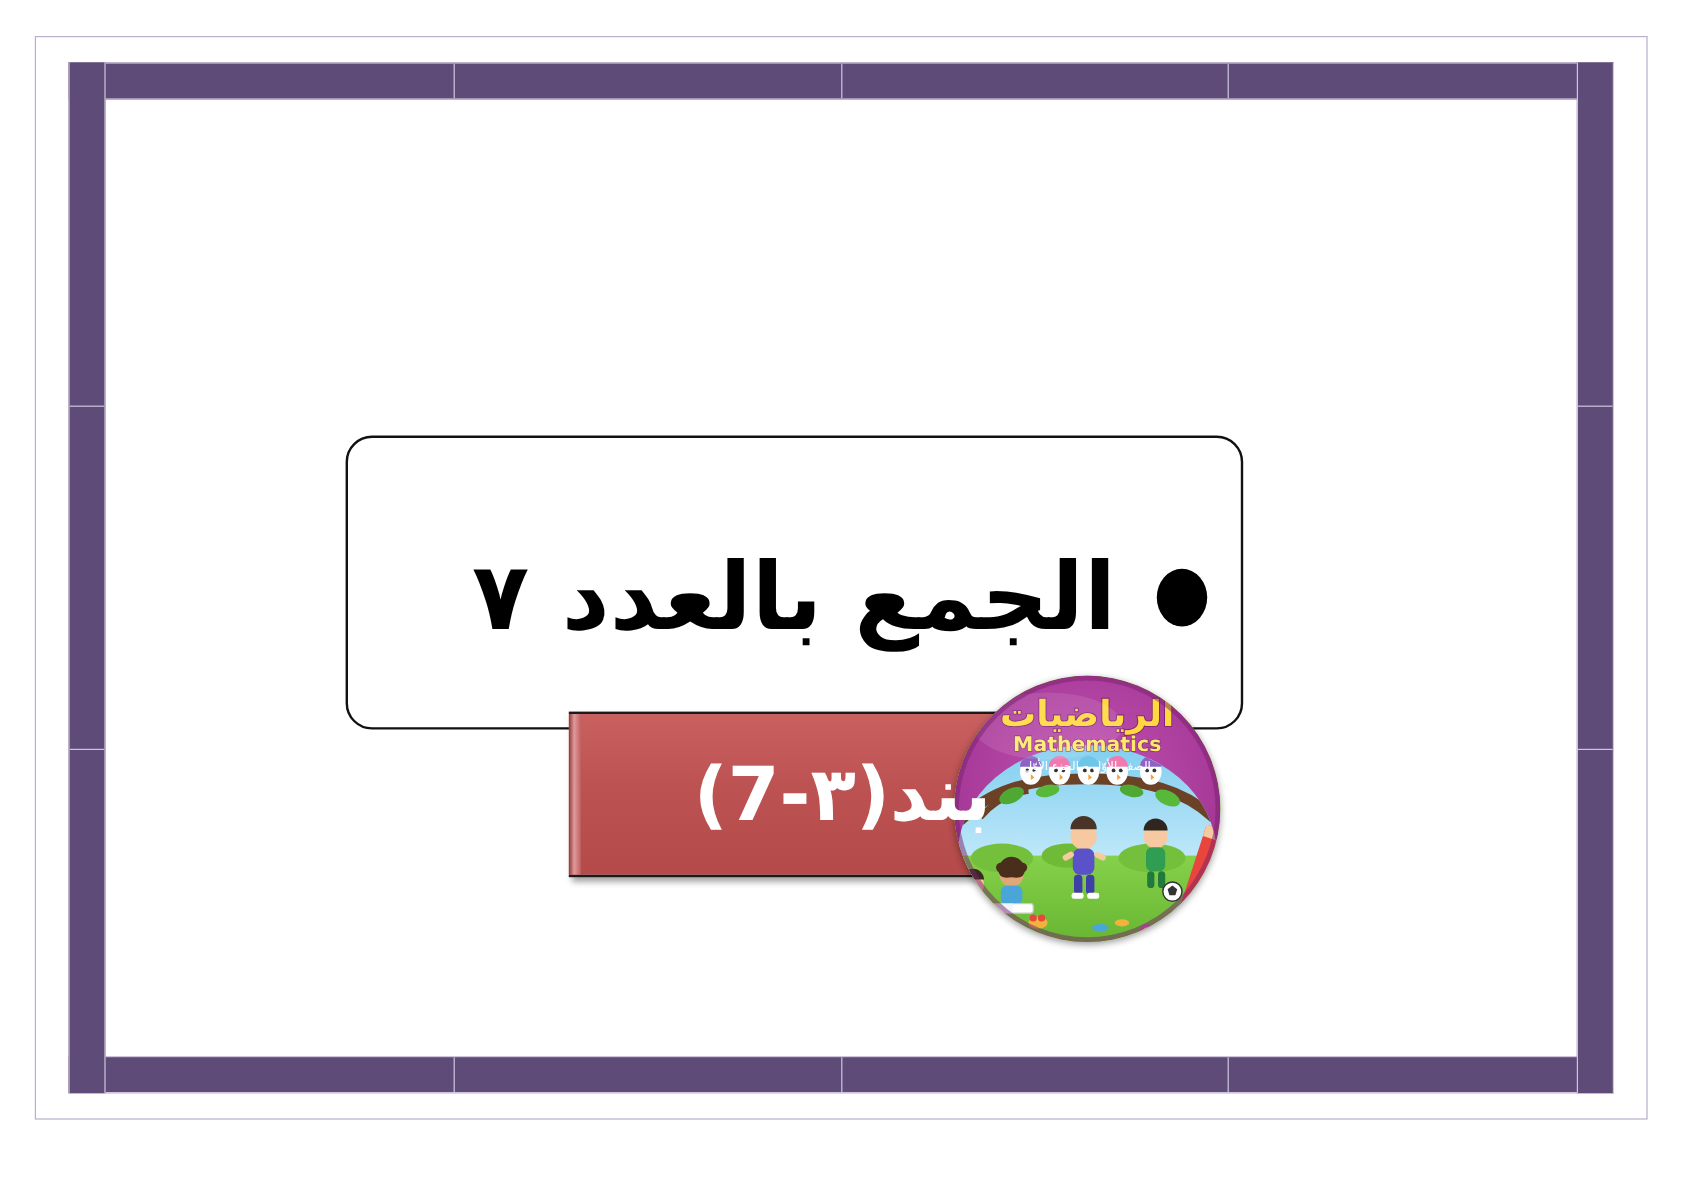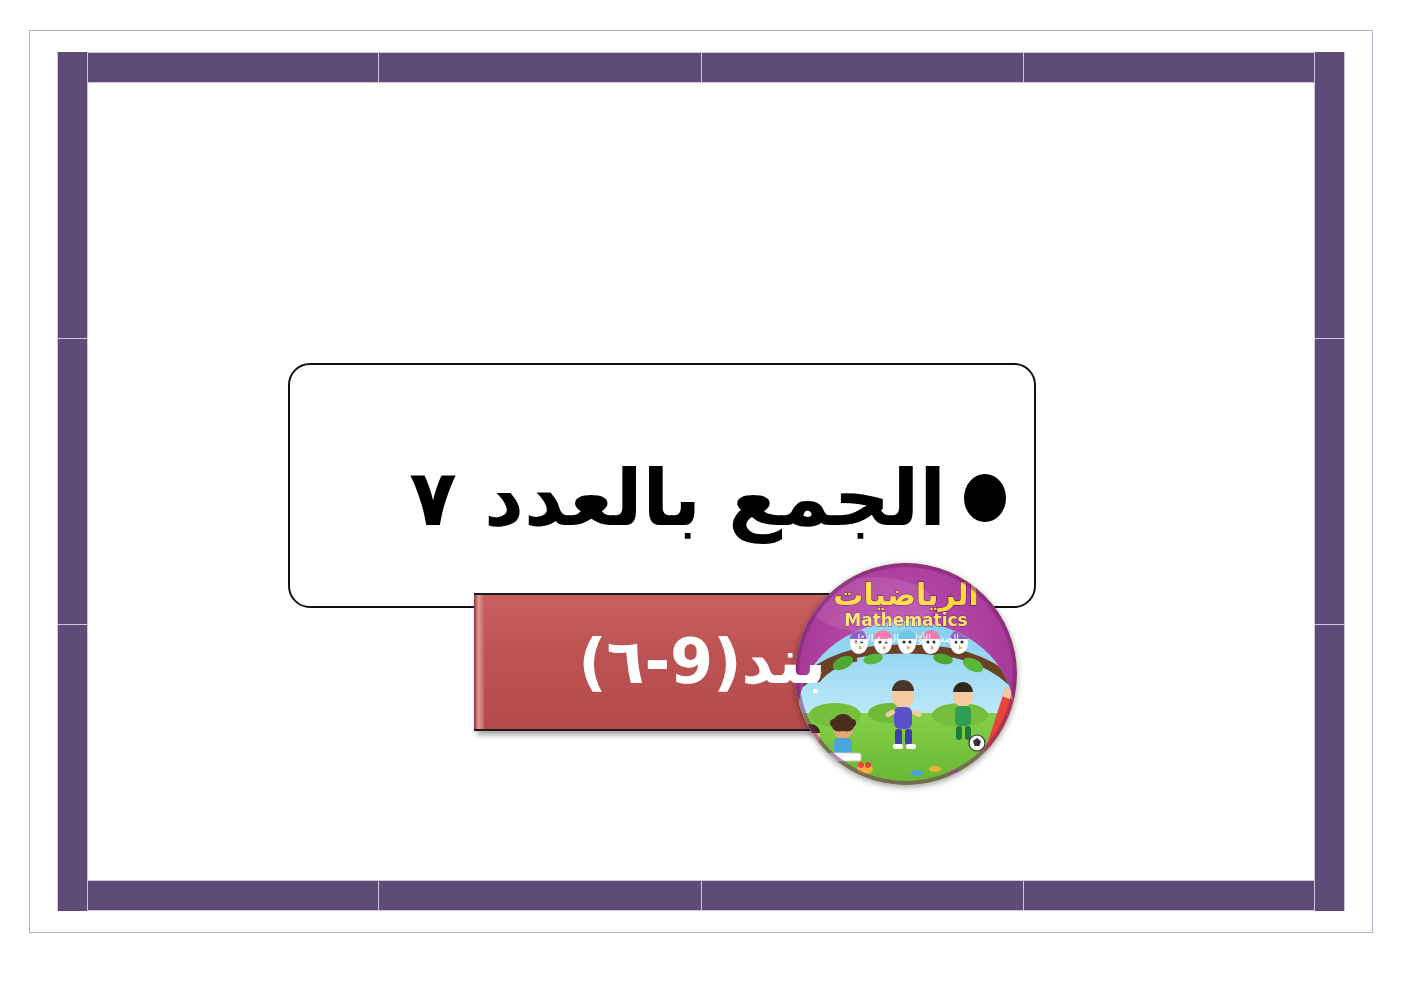--- a/index.html
+++ b/index.html
@@ -96,21 +96,21 @@
     left: 0;
     right: 0;
     top: 78px;
     height: 110px;
     display: flex;
     flex-direction: row-reverse;
     align-items: center;
     justify-content: flex-start;
     padding-right: 28px;
     box-sizing: border-box;
-    gap: 18px;
+    gap: 34px;
     margin-left: 19px;
   }
 
   .title-bullet {
     width: 42px;
     height: 48px;
     border-radius: 50%;
     background: #000000;
     flex: 0 0 auto;
   }
@@ -214,21 +214,21 @@
   </div>
 
   <div class="title-card">
     <div class="title-row">
       <span class="title-bullet"></span>
       <span class="title-text">الجمع بالعدد ٧</span>
     </div>
   </div>
 
   <div class="banner">
-    <span class="banner-text">بند(9-٦)</span>
+    <span class="banner-text">بند(٣-7)</span>
   </div>
 
   <div class="logo">
     <svg class="logo-svg" viewBox="0 0 222 222" xmlns="http://www.w3.org/2000/svg">
       <defs>
         <clipPath id="circleClip">
           <circle cx="111" cy="111" r="111"></circle>
         </clipPath>
         <clipPath id="sceneClip">
           <ellipse cx="111" cy="150" rx="108" ry="92"></ellipse>

